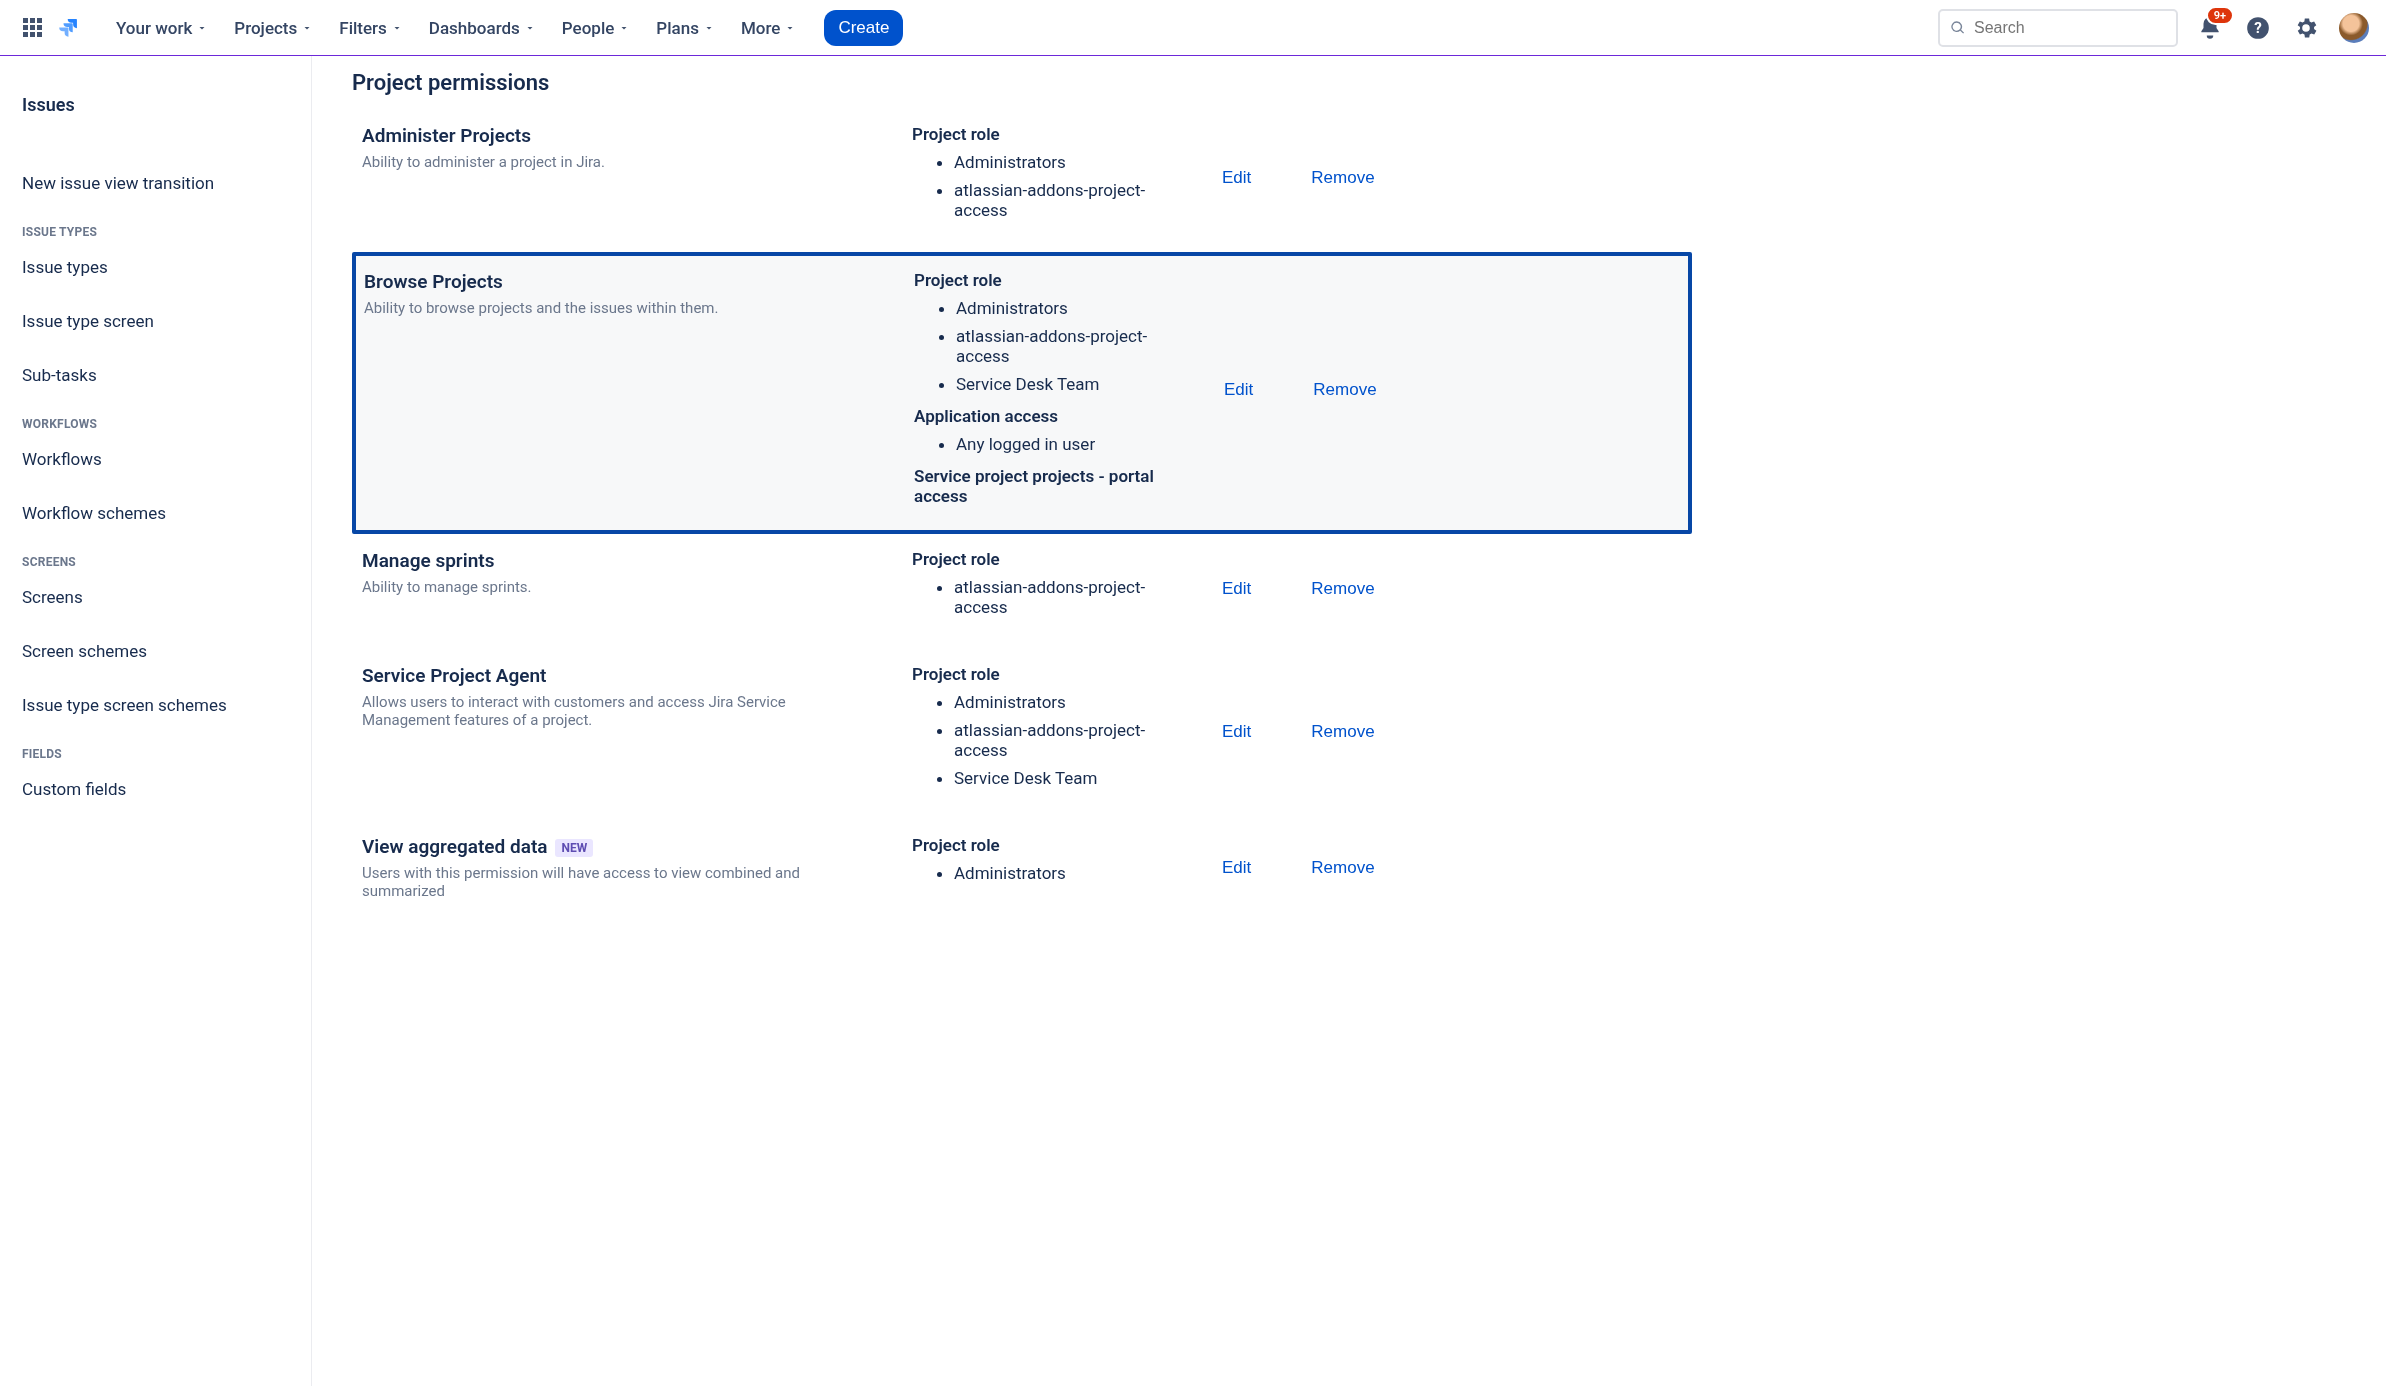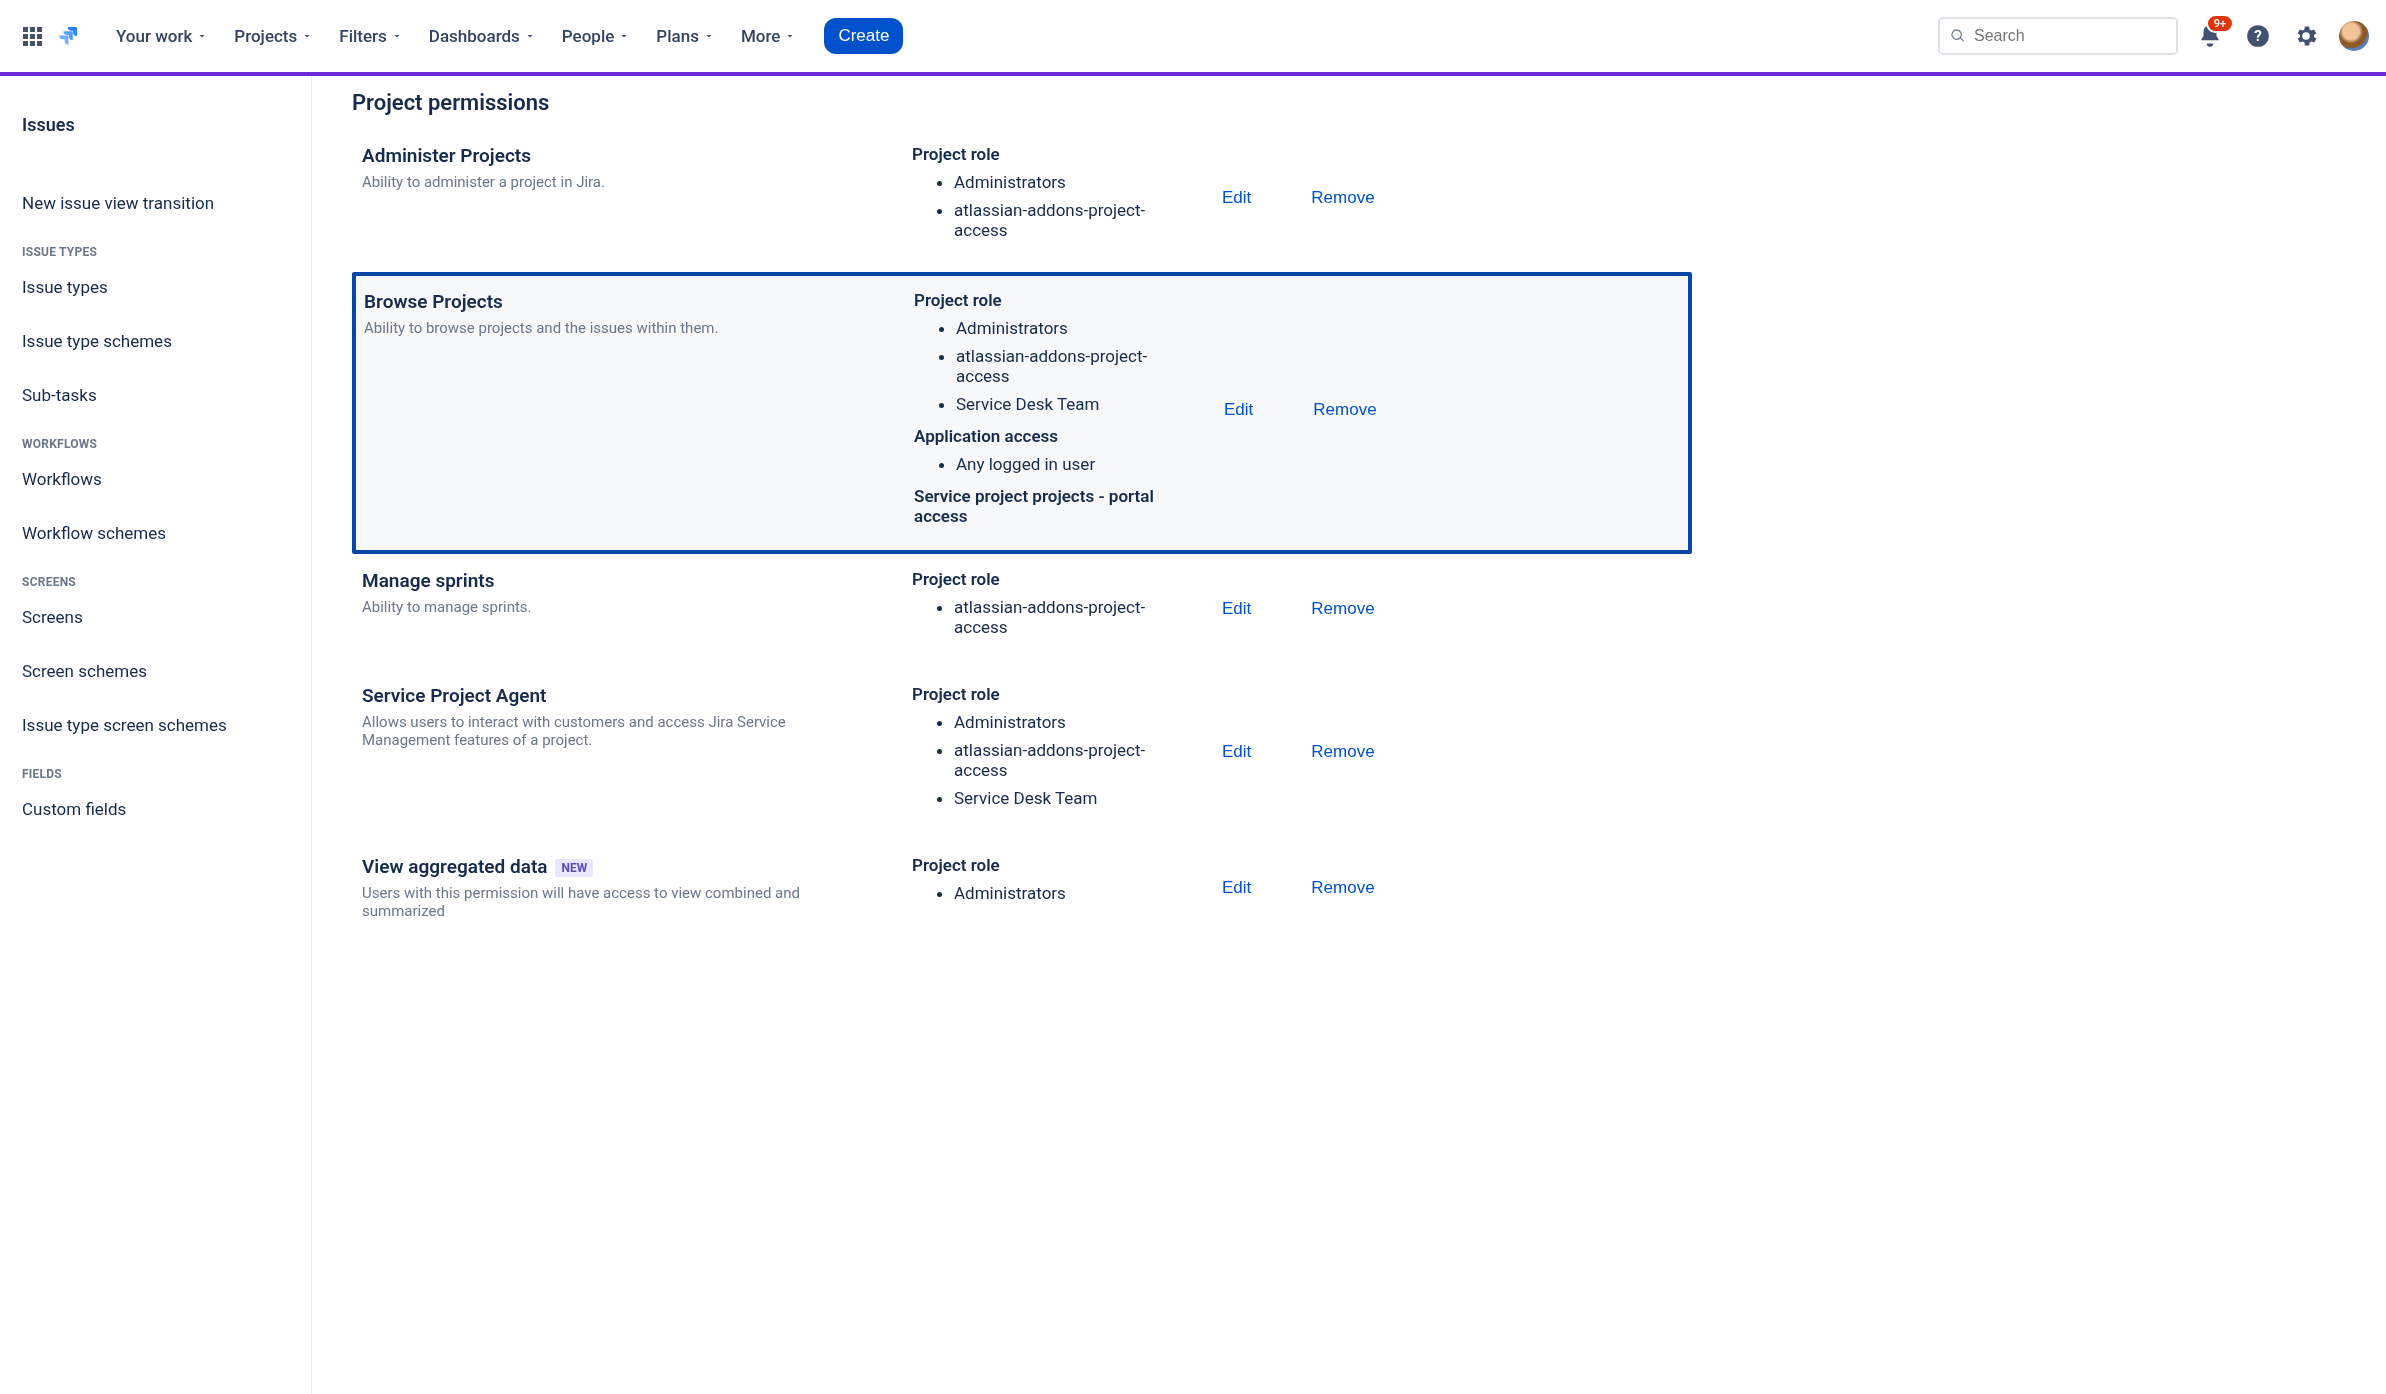--- a/index.html
+++ b/index.html
@@ -8,23 +8,23 @@
     font-size: 14px;
     color: #172B4D;
     background: #fff;
     width: 2386px;
     zoom: 1;
   }
   
   .topnav {
     display: flex;
     align-items: center;
-    height: 76px;
+    height: 56px;
     padding: 0 16px;
-    border-bottom: 4px solid #6d28d9;
+    border-bottom: 1px solid #6d28d9;
     gap: 4px;
   }
   .topnav .app-switcher, .topnav .logo {
     width: 32px; height: 32px;
     display: flex; align-items: center; justify-content: center;
   }
   .app-switcher-grid {
     display: grid; grid-template-columns: repeat(3, 5px); grid-template-rows: repeat(3, 5px); gap: 2px;
   }
   .app-switcher-grid span { background: #42526E; width: 5px; height: 5px; }
@@ -205,21 +205,21 @@
 <div class="content">
 
   <div class="sidebar">
     <div class="link heading-link">Issues</div>
     <div id="sidebar-top-links">
         <div class="link">New issue view transition</div>
       </div>
     <div id="sidebar-sections">
         <div class="section-label">ISSUE TYPES</div>
         <div class="link">Issue types</div>
-        <div class="link">Issue type schemes</div>
+        <div class="link">Issue type screen</div>
         <div class="link">Sub-tasks</div>
         <div class="section-label">WORKFLOWS</div>
         <div class="link">Workflows</div>
         <div class="link">Workflow schemes</div>
         <div class="section-label">SCREENS</div>
         <div class="link">Screens</div>
         <div class="link">Screen schemes</div>
         <div class="link">Issue type screen schemes</div>
         <div class="section-label">FIELDS</div>
         <div class="link">Custom fields</div>

